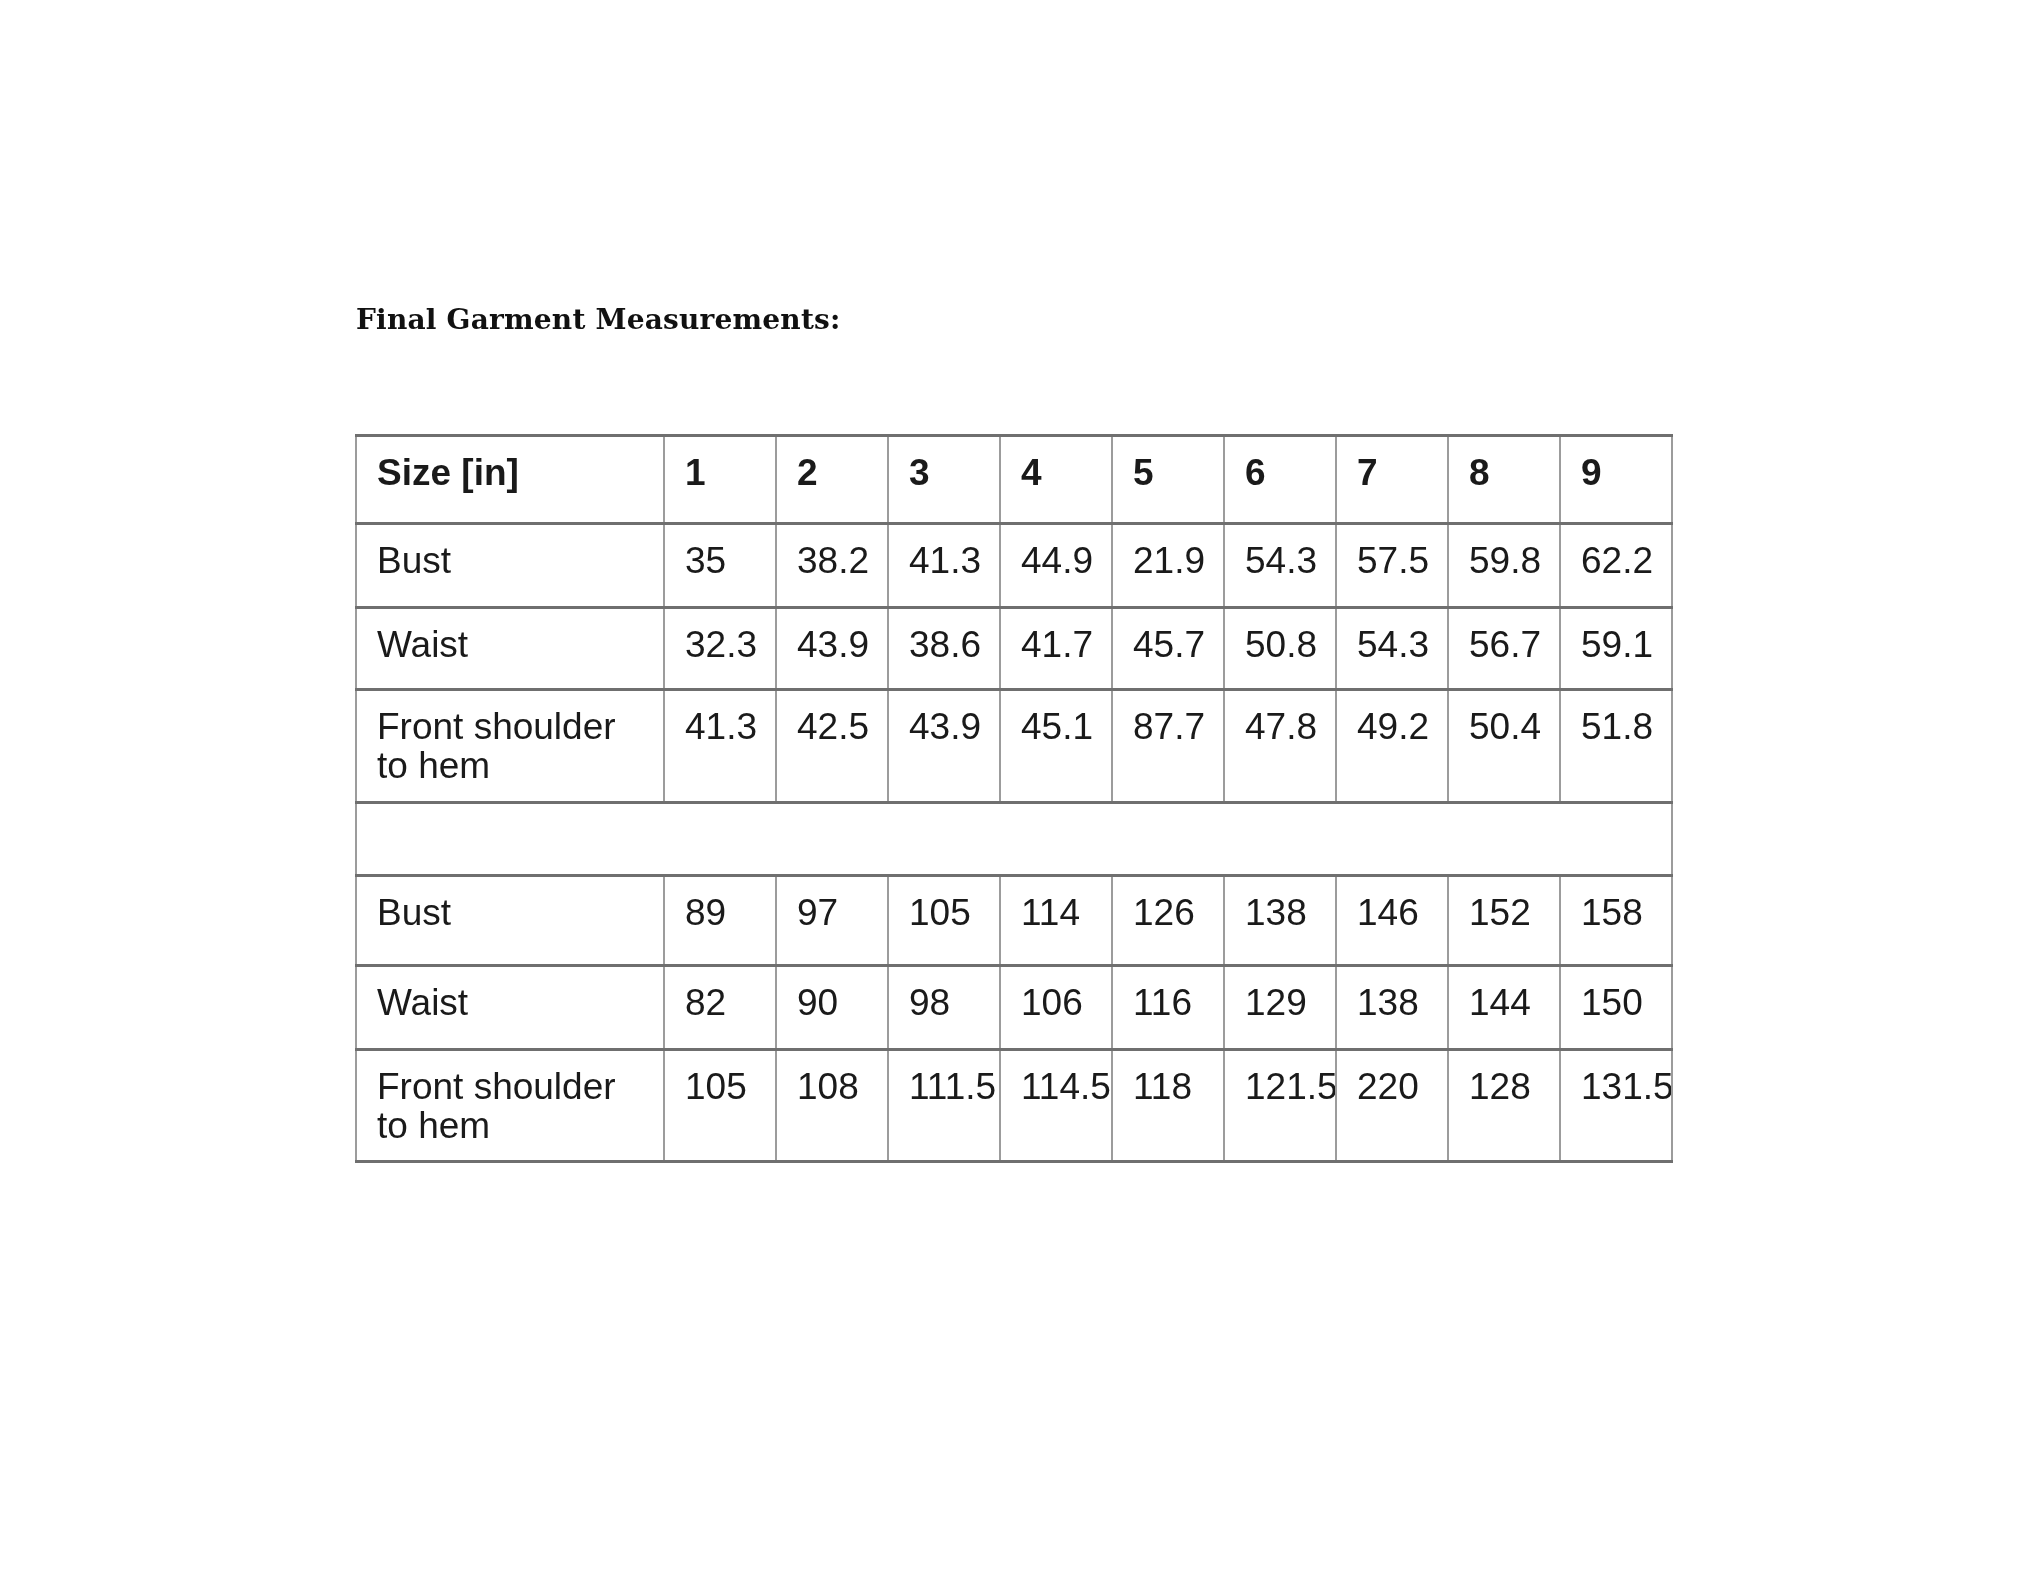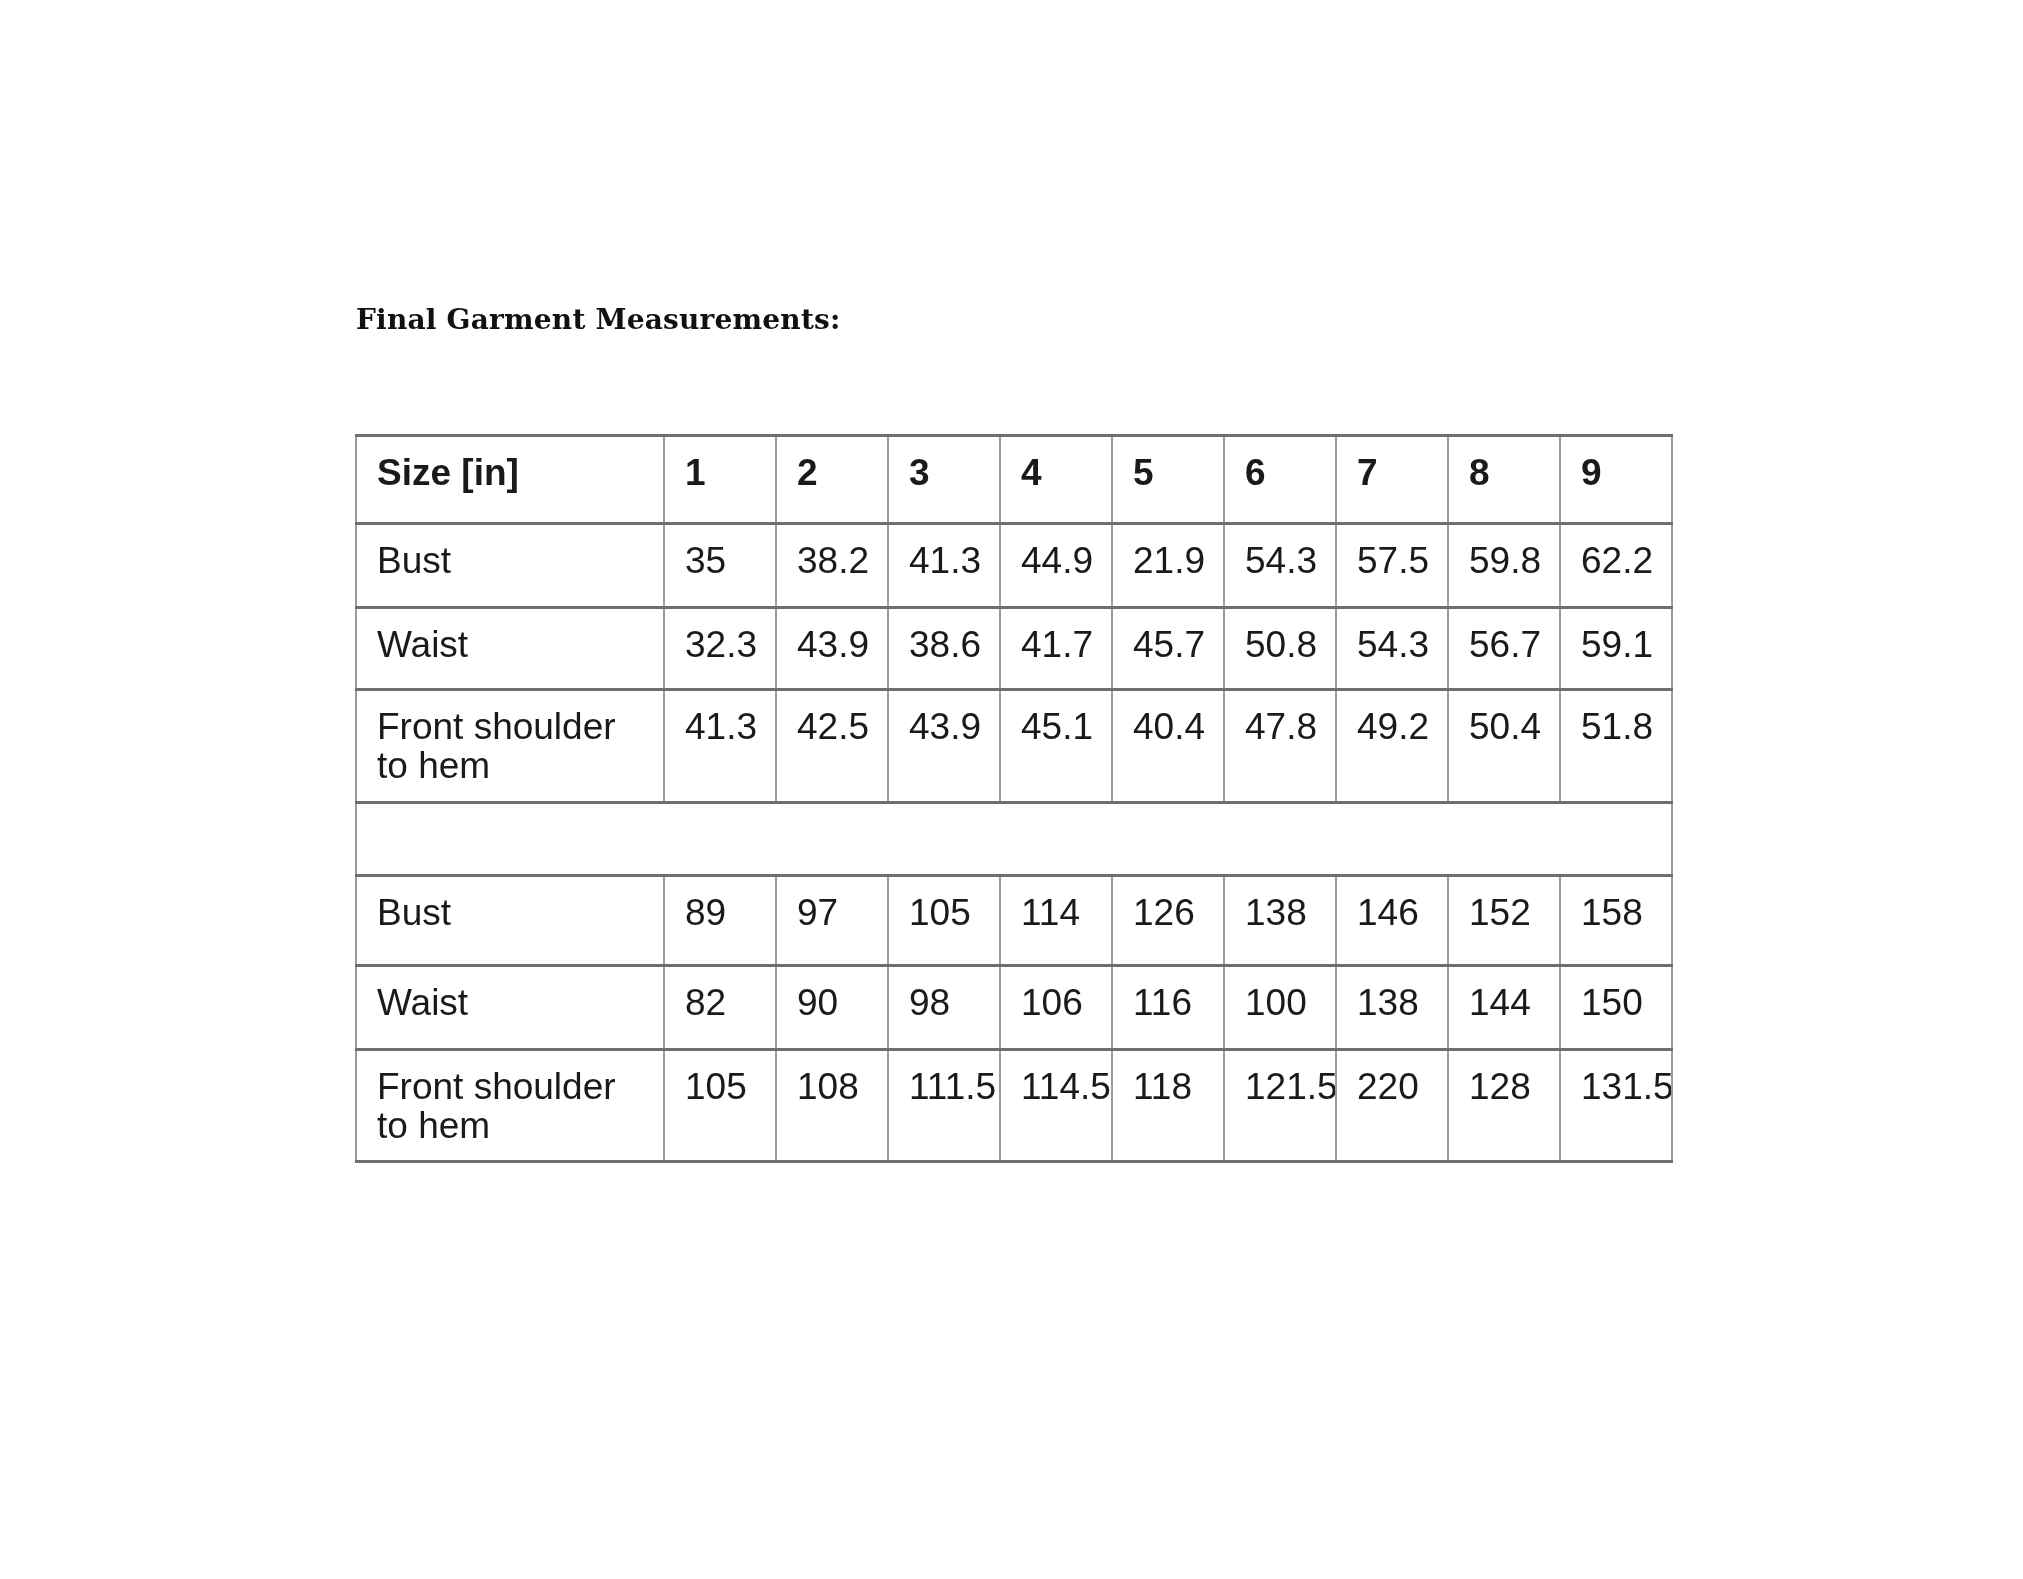--- a/index.html
+++ b/index.html
@@ -124,21 +124,21 @@
         <td>59.1</td>
       </tr>
 
       <tr class="h113">
         <td class="label-cell">Front shoulder
 to hem</td>
         <td>41.3</td>
         <td>42.5</td>
         <td>43.9</td>
         <td>45.1</td>
-        <td>40.4</td>
+        <td>87.7</td>
         <td>47.8</td>
         <td>49.2</td>
         <td>50.4</td>
         <td>51.8</td>
       </tr>
 
       <tr class="h73">
         <td class="spacer-cell" colspan="10"></td>
       </tr>
 
@@ -156,21 +156,21 @@
         <td>158</td>
       </tr>
 
       <tr class="h84">
         <td class="label-cell">Waist</td>
         <td>82</td>
         <td>90</td>
         <td>98</td>
         <td>106</td>
         <td>116</td>
-        <td>100</td>
+        <td>129</td>
         <td>138</td>
         <td>144</td>
         <td>150</td>
       </tr>
 
       <tr class="h112">
         <td class="label-cell">Front shoulder
 to hem</td>
         <td>105</td>
         <td>108</td>

